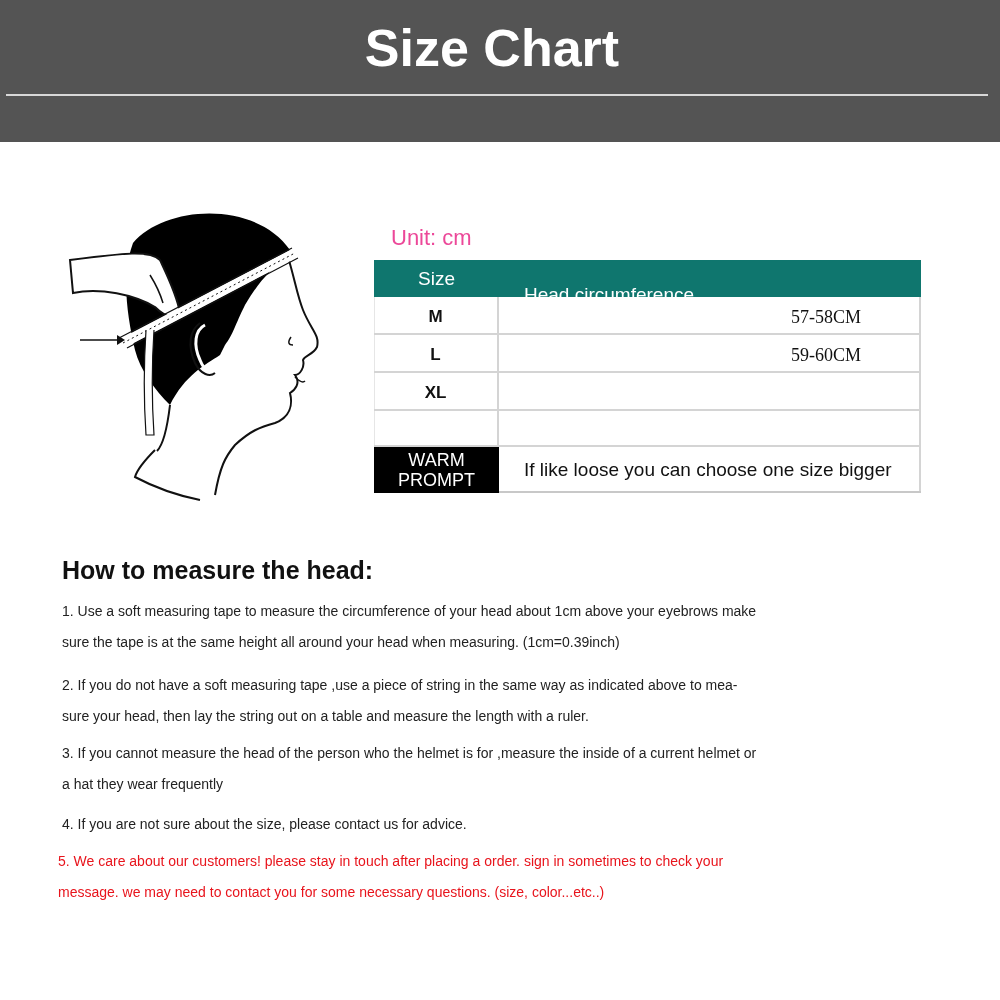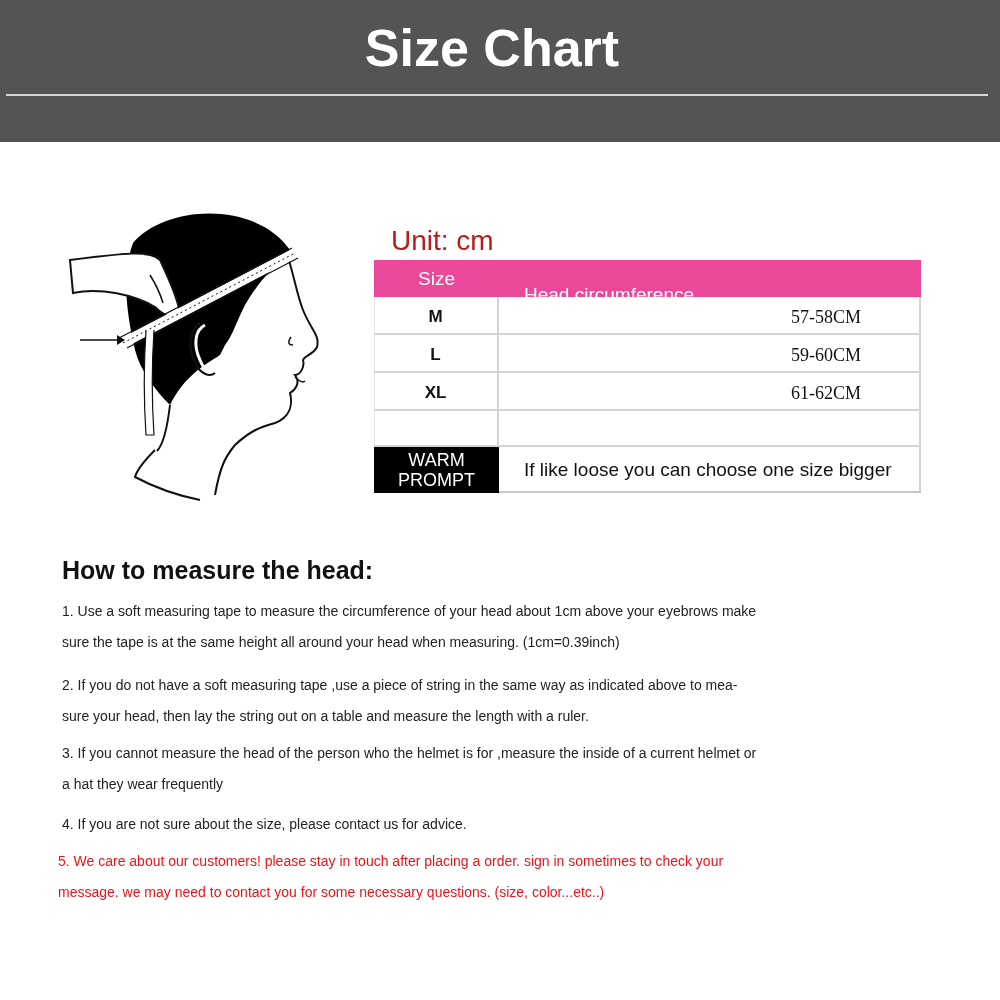--- a/index.html
+++ b/index.html
@@ -6,24 +6,24 @@
   html, body { width: 1000px; height: 1000px; background: #ffffff; overflow: hidden; }
   body { position: relative; font-family: "Liberation Sans", sans-serif; color: #111; }
 
   .header-band { position: absolute; left: 0; top: 0; width: 1000px; height: 142px; background: #545454; }
   .header-title { position: absolute; left: 0; top: 18px; width: 984px; text-align: center;
     font-family: "Liberation Sans", sans-serif; font-weight: bold; font-size: 52px; color: #ffffff; letter-spacing: 0px; }
   .header-rule { position: absolute; left: 6px; top: 94px; width: 982px; height: 2px; background: #d8d8d8; }
 
   .illustration { position: absolute; left: 55px; top: 195px; width: 290px; height: 310px; }
 
-  .unit-label { position: absolute; left: 391px; top: 225px; font-size: 28px; color: #b91c1c; }
+  .unit-label { position: absolute; left: 391px; top: 225px; font-size: 22px; color: #ec4899; }
 
   .size-table { position: absolute; left: 374px; top: 260px; width: 547px; }
-  .t-head { position: absolute; left: 0; top: 0; width: 547px; height: 37px; background: #ec4899; color: #fff; }
+  .t-head { position: absolute; left: 0; top: 0; width: 547px; height: 37px; background: #0f766e; color: #fff; }
   .t-head .c1 { position: absolute; left: 0; width: 125px; top: 8px; text-align: center; font-size: 19px; }
   .t-head .c2 { position: absolute; left: 150px; top: 24px; font-size: 19px; text-align: center; }
   .t-row { position: absolute; left: 0; width: 547px; height: 38px; border-bottom: 2px solid #d4d4d4; }
   .t-row .c1 { position: absolute; left: 0; top: 0; width: 125px; height: 100%; border-right: 2px solid #d4d4d4;
     text-align: center; font-weight: bold; font-size: 17px; line-height: 40px; }
   .t-row .c2 { position: absolute; left: 125px; top: 0; width: 422px; height: 100%; text-align: right;
     font-family: "Liberation Serif", serif; font-size: 18px; line-height: 40px; padding-right: 60px; }
   .t-frame { position: absolute; left: 0; top: 37px; width: 547px; height: 196px; border-right: 2px solid #d4d4d4; border-left: 1px solid #e6e6e6; }
   .warm-row { position: absolute; left: 0; top: 187px; width: 547px; height: 46px; border-bottom: 2px solid #c8c8c8; }
   .warm-row .c1 { position: absolute; left: 0; top: 0; width: 125px; height: 46px; background: #000; color: #fff;
@@ -87,21 +87,20 @@
   <div class="t-row" style="top:37px;">
     <span class="c1">M</span>
     <span class="c2">57-58CM</span>
   </div>
   <div class="t-row" style="top:75px;">
     <span class="c1">L</span>
     <span class="c2">59-60CM</span>
   </div>
   <div class="t-row" style="top:113px;">
     <span class="c1">XL</span>
-    <span class="c2">61-62CM</span>
   </div>
   <div class="t-row" style="top:151px; height:36px;">
     <span class="c1"></span>
     <span class="c2"></span>
   </div>
   <div class="warm-row">
     <div class="c1">
       <div>WARM</div>
       <div>PROMPT</div>
     </div>

